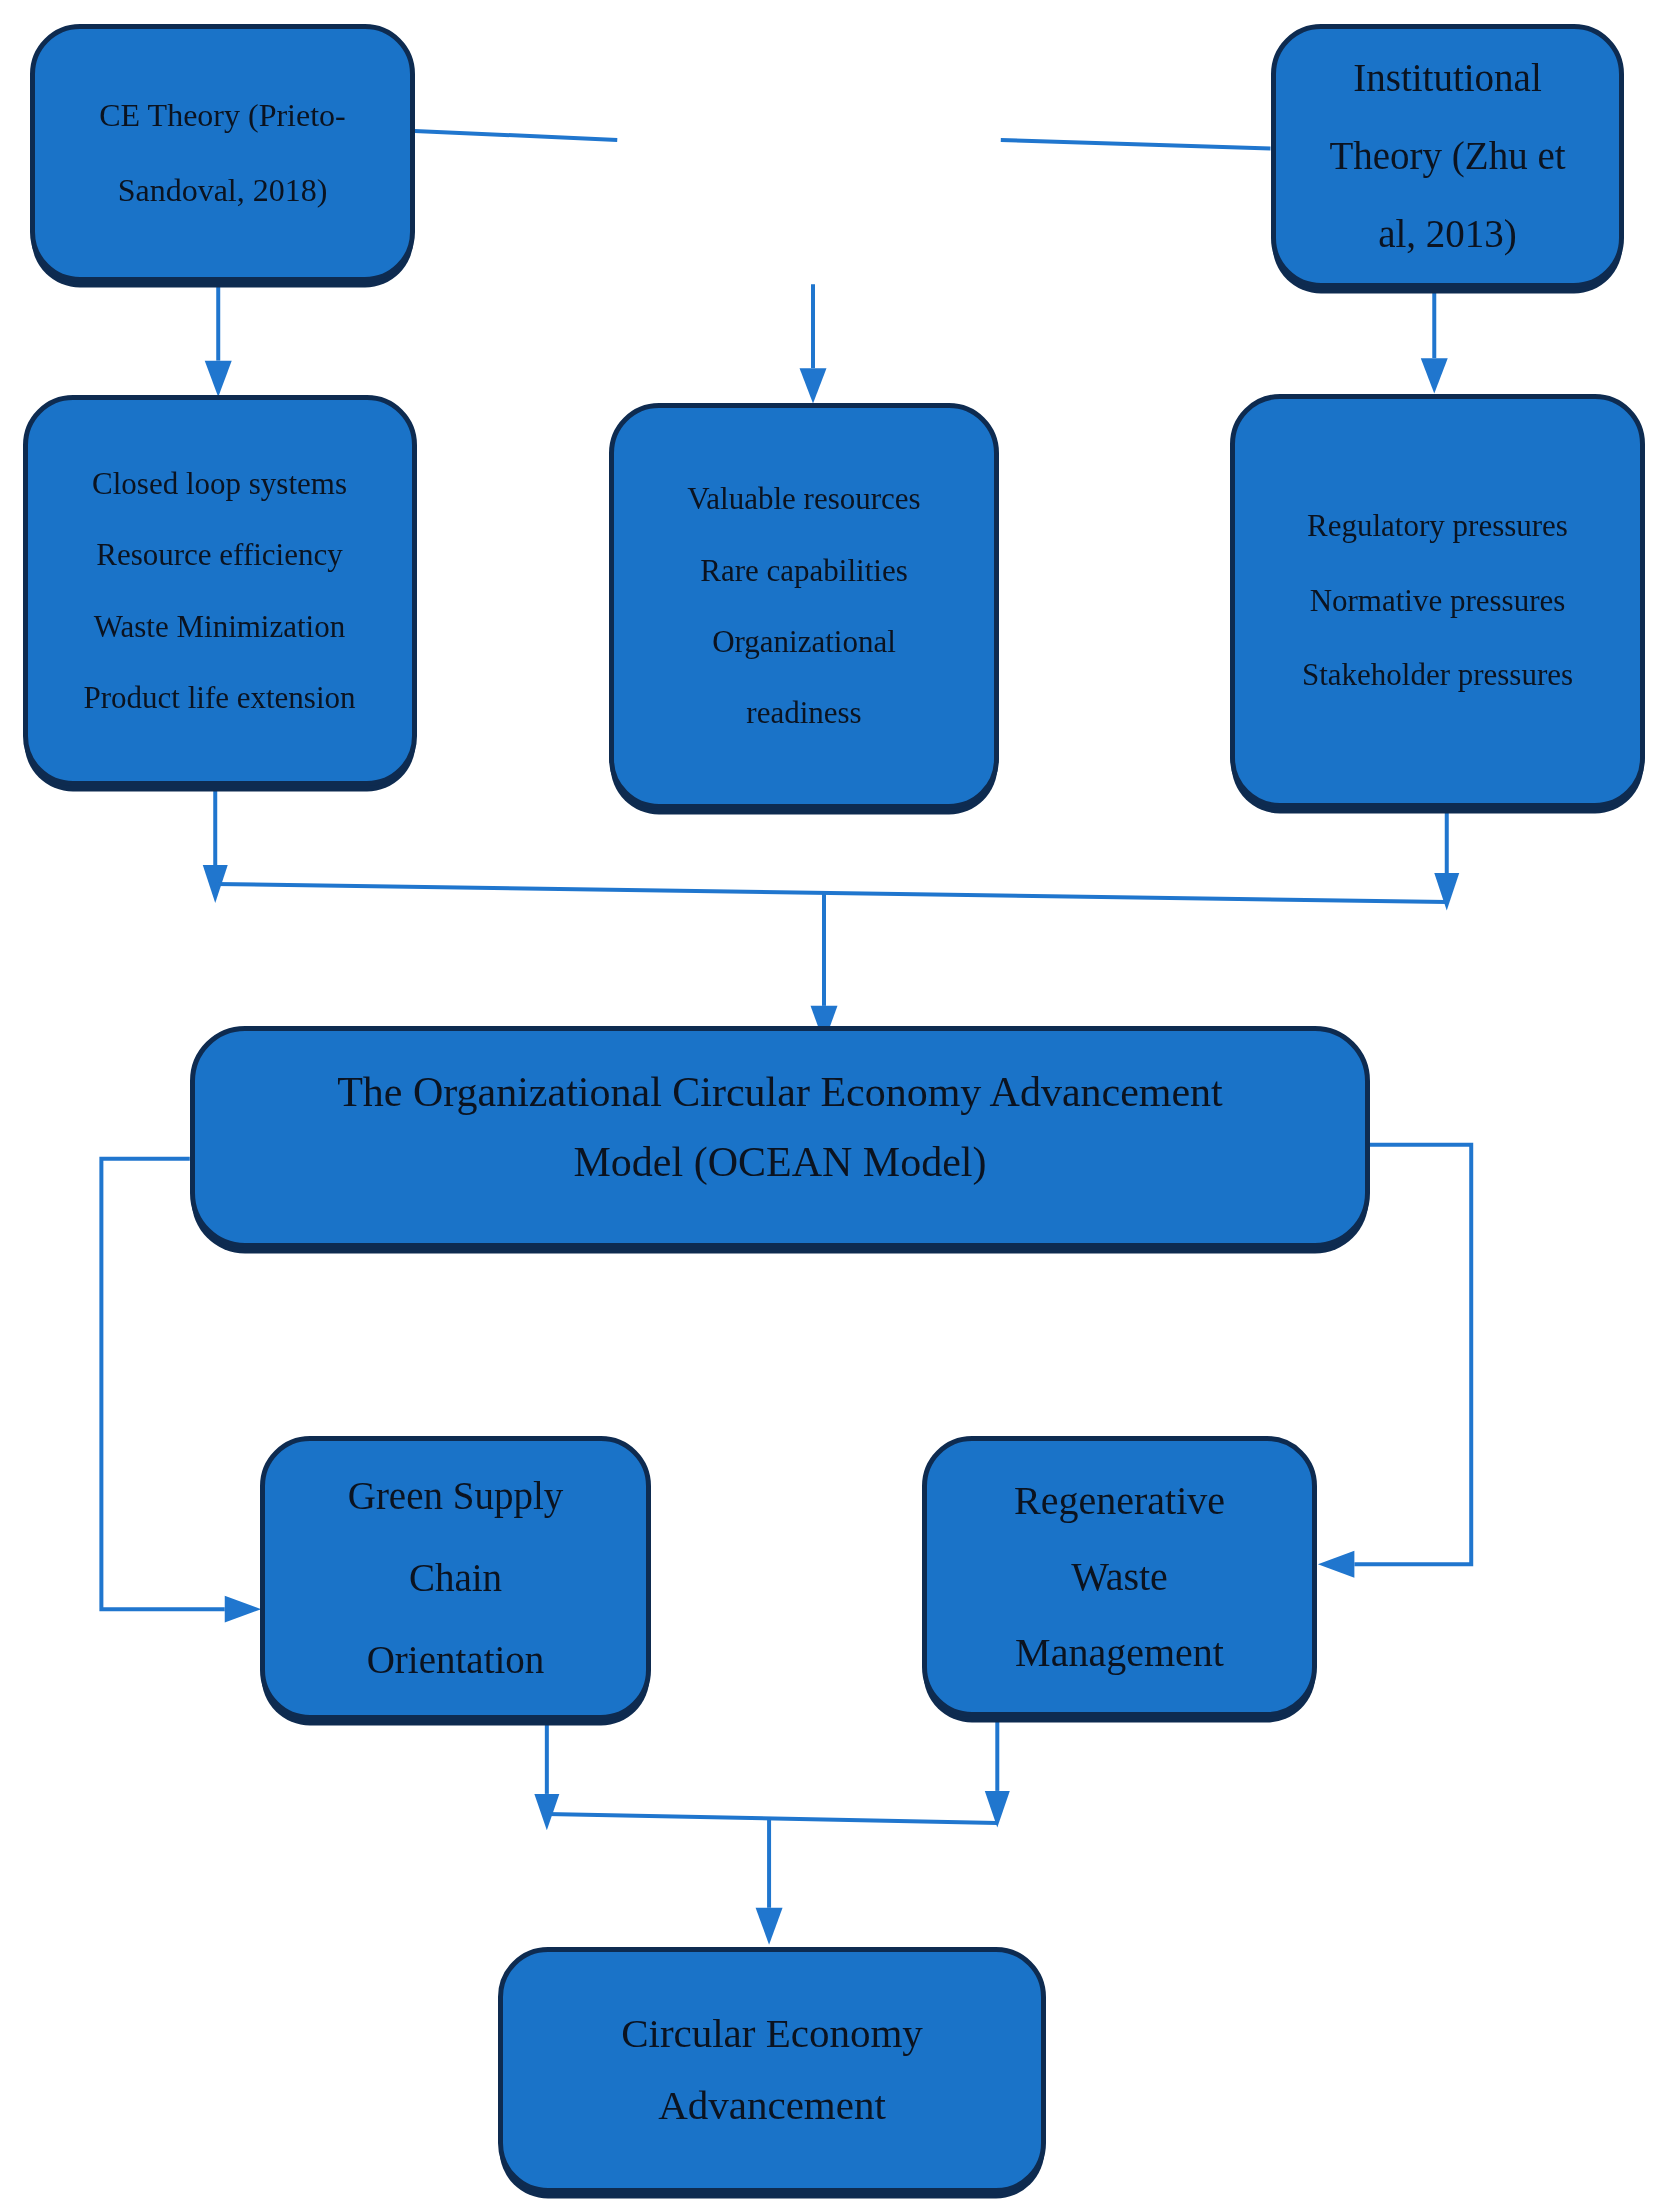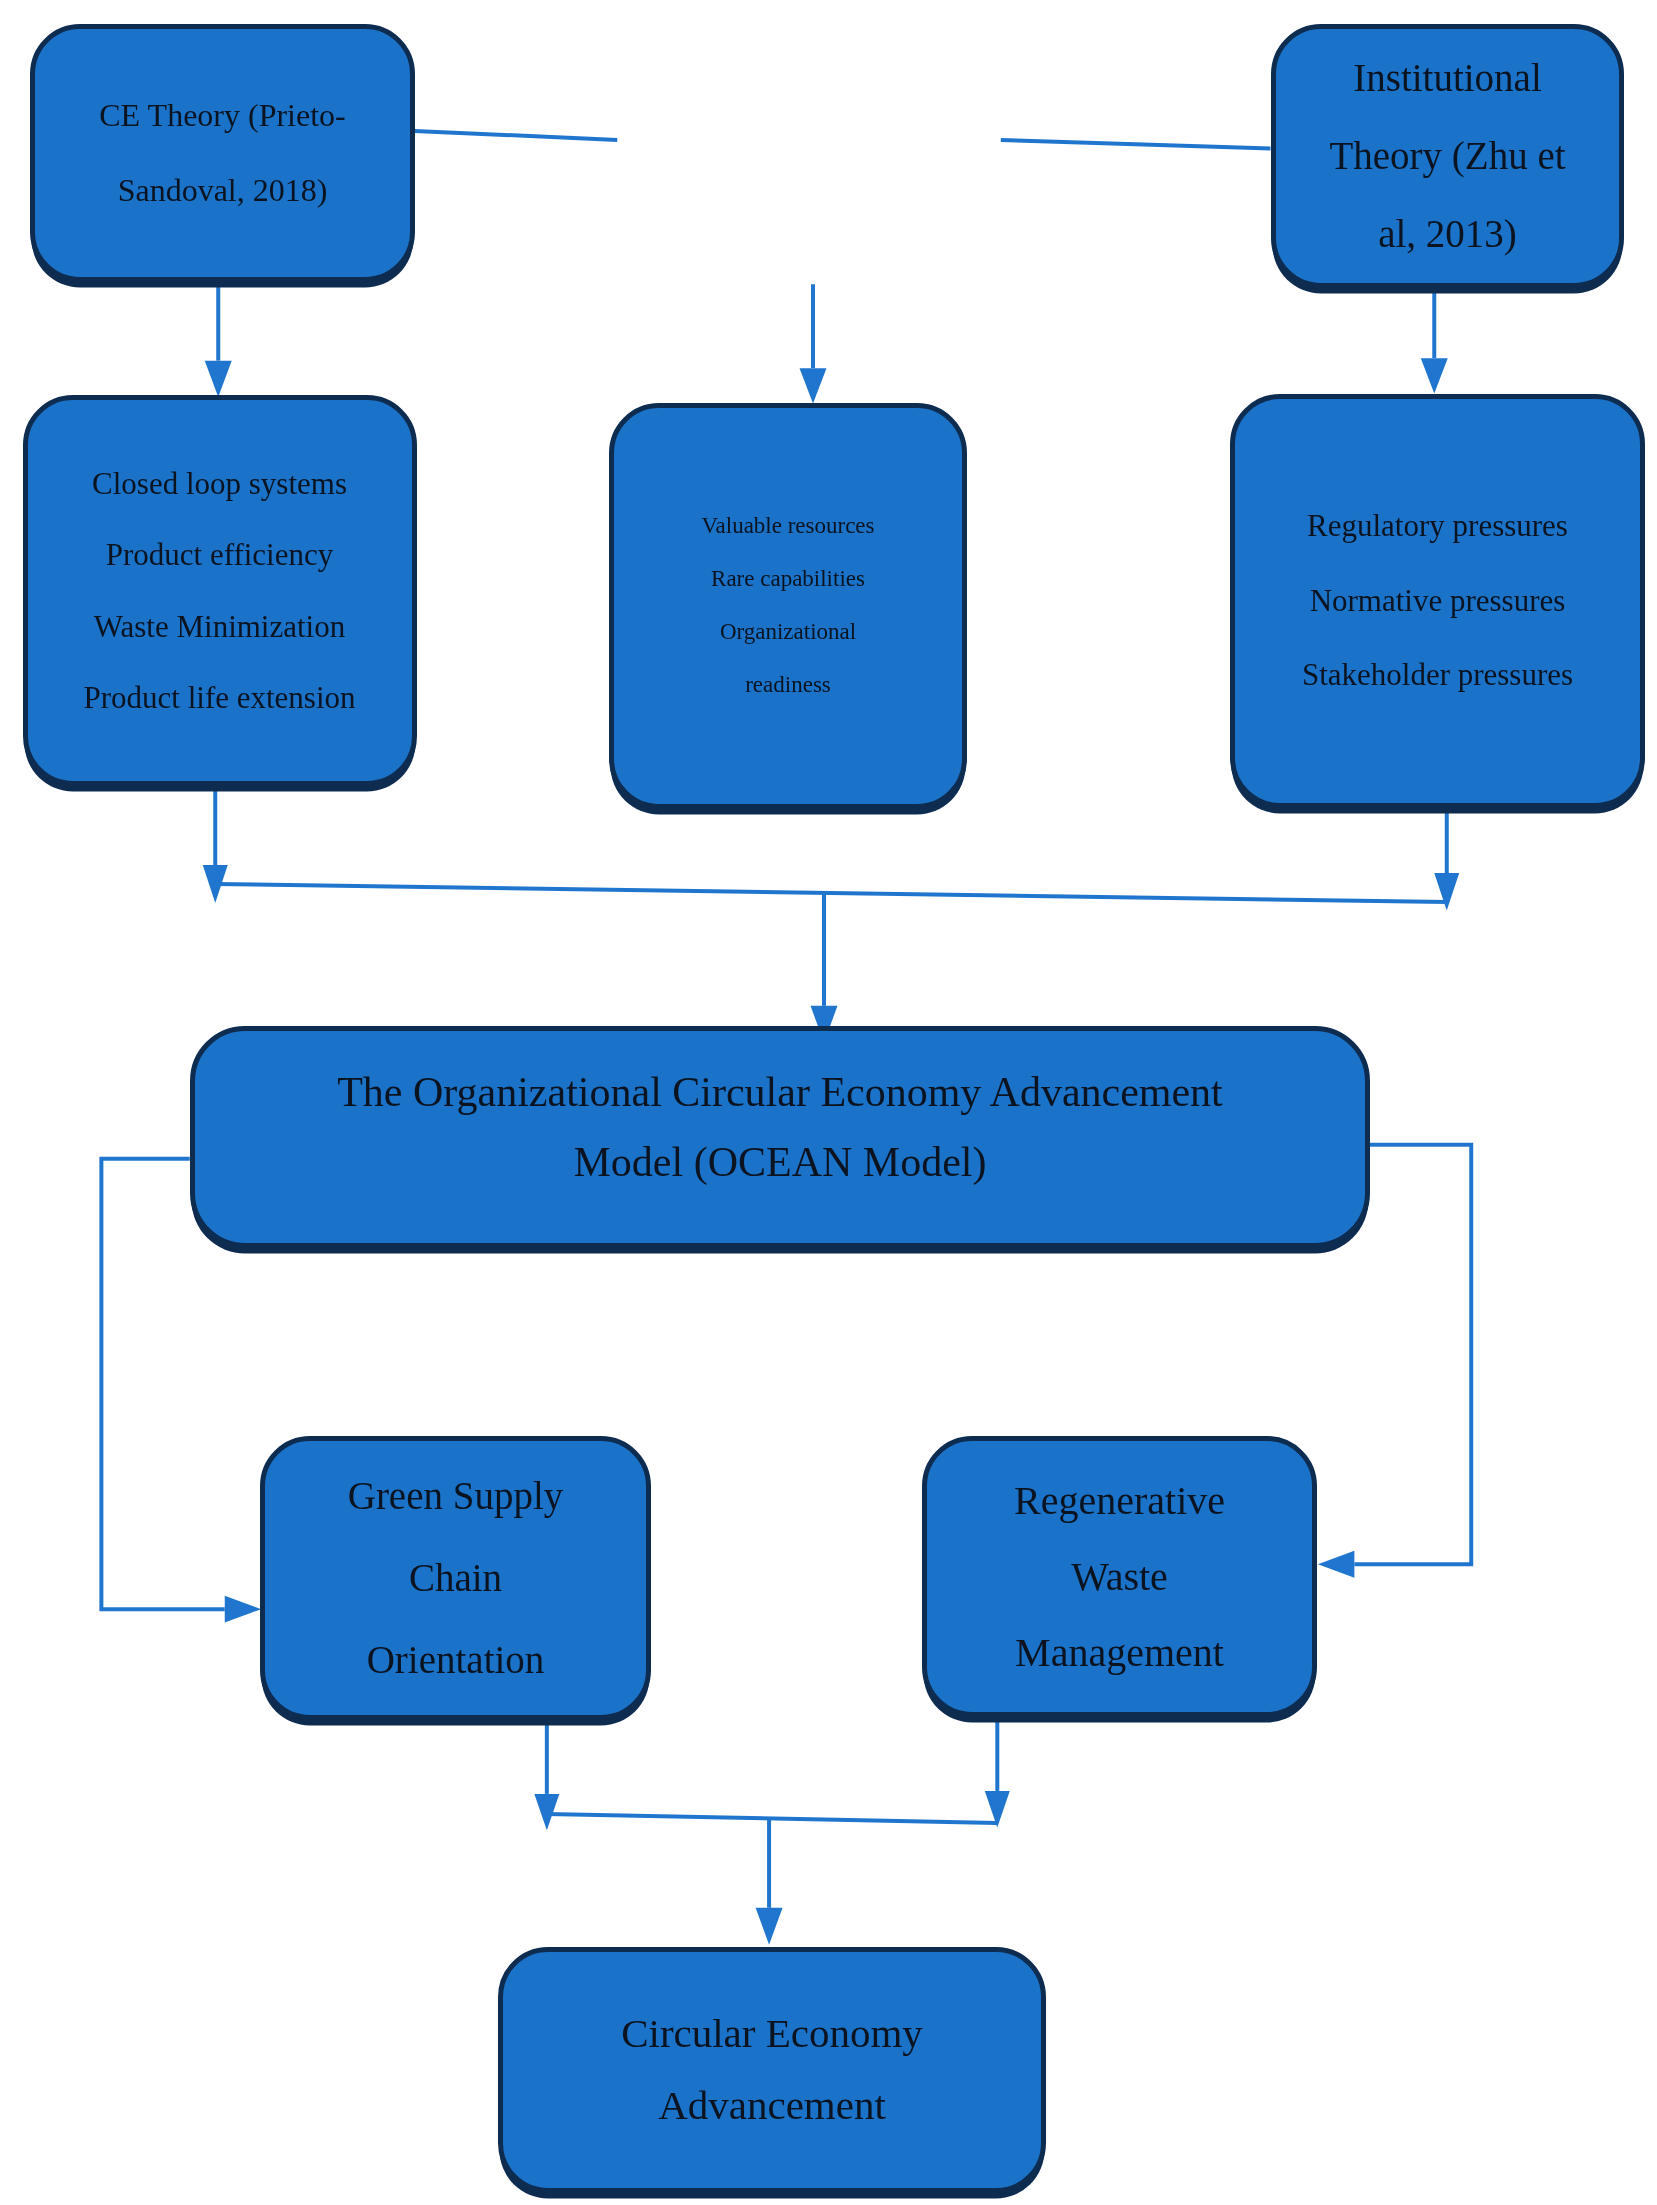--- a/index.html
+++ b/index.html
@@ -27,21 +27,21 @@
   }
   .box .line { display: block; white-space: nowrap; }
 
   
   .b-ce   { left: 30px;   top: 24px; width: 385px; height: 258px; font-size: 32px; line-height: 2.35; font-family: Liberation Serif, serif; }
   .b-rbv  { left: 617px; top: 22.5px; width: 384px; height: 261px; font-size: 44px; line-height: 1.66; }
   .b-inst { left: 1271px; top: 24px; width: 353px; height: 264px; font-size: 39px; line-height: 1.70; gap: 12px; }
 
   
   .b-cef  { left: 22.5px;   top: 395px; width: 394px; height: 391px; font-size: 31px; line-height: 2.3; }
-  .b-rbvf { left: 609px; top: 403px; width: 358px; height: 406px; font-size: 23px; line-height: 2.3; }
+  .b-rbvf { left: 609px; top: 403px; width: 390px; height: 406px; font-size: 31px; line-height: 2.3; }
   .b-instf{ left: 1230px; top: 394px; width: 415px; height: 414px; font-size: 31px; line-height: 2.4; }
 
   
   .b-ocean{ left: 190px; top: 1026px; width: 1180px; height: 222px;
             font-size: 42px; line-height: 1.67; border-radius: 55px; padding-bottom: 20px; }
 
   
   .b-gsc  { left: 260px;  top: 1436px; width: 391px; height: 284px; font-size: 39px; line-height: 2.1; }
   .b-rwm  { left: 922px; top: 1436px; width: 395px; height: 281px; font-size: 40px; line-height: 1.9; }
 
@@ -129,21 +129,21 @@
 
 
   <div class="box b-inst">
     <span class="line">Institutional</span>
     <span class="line">Theory (Zhu et</span>
     <span class="line">al, 2013)</span>
   </div>
 
   <div class="box b-cef">
     <span class="line">Closed loop systems</span>
-    <span class="line">Product efficiency</span>
+    <span class="line">Resource efficiency</span>
     <span class="line">Waste Minimization</span>
     <span class="line">Product life extension</span>
   </div>
 
   <div class="box b-rbvf">
     <span class="line">Valuable resources</span>
     <span class="line">Rare capabilities</span>
     <span class="line">Organizational</span>
     <span class="line">readiness</span>
   </div>

